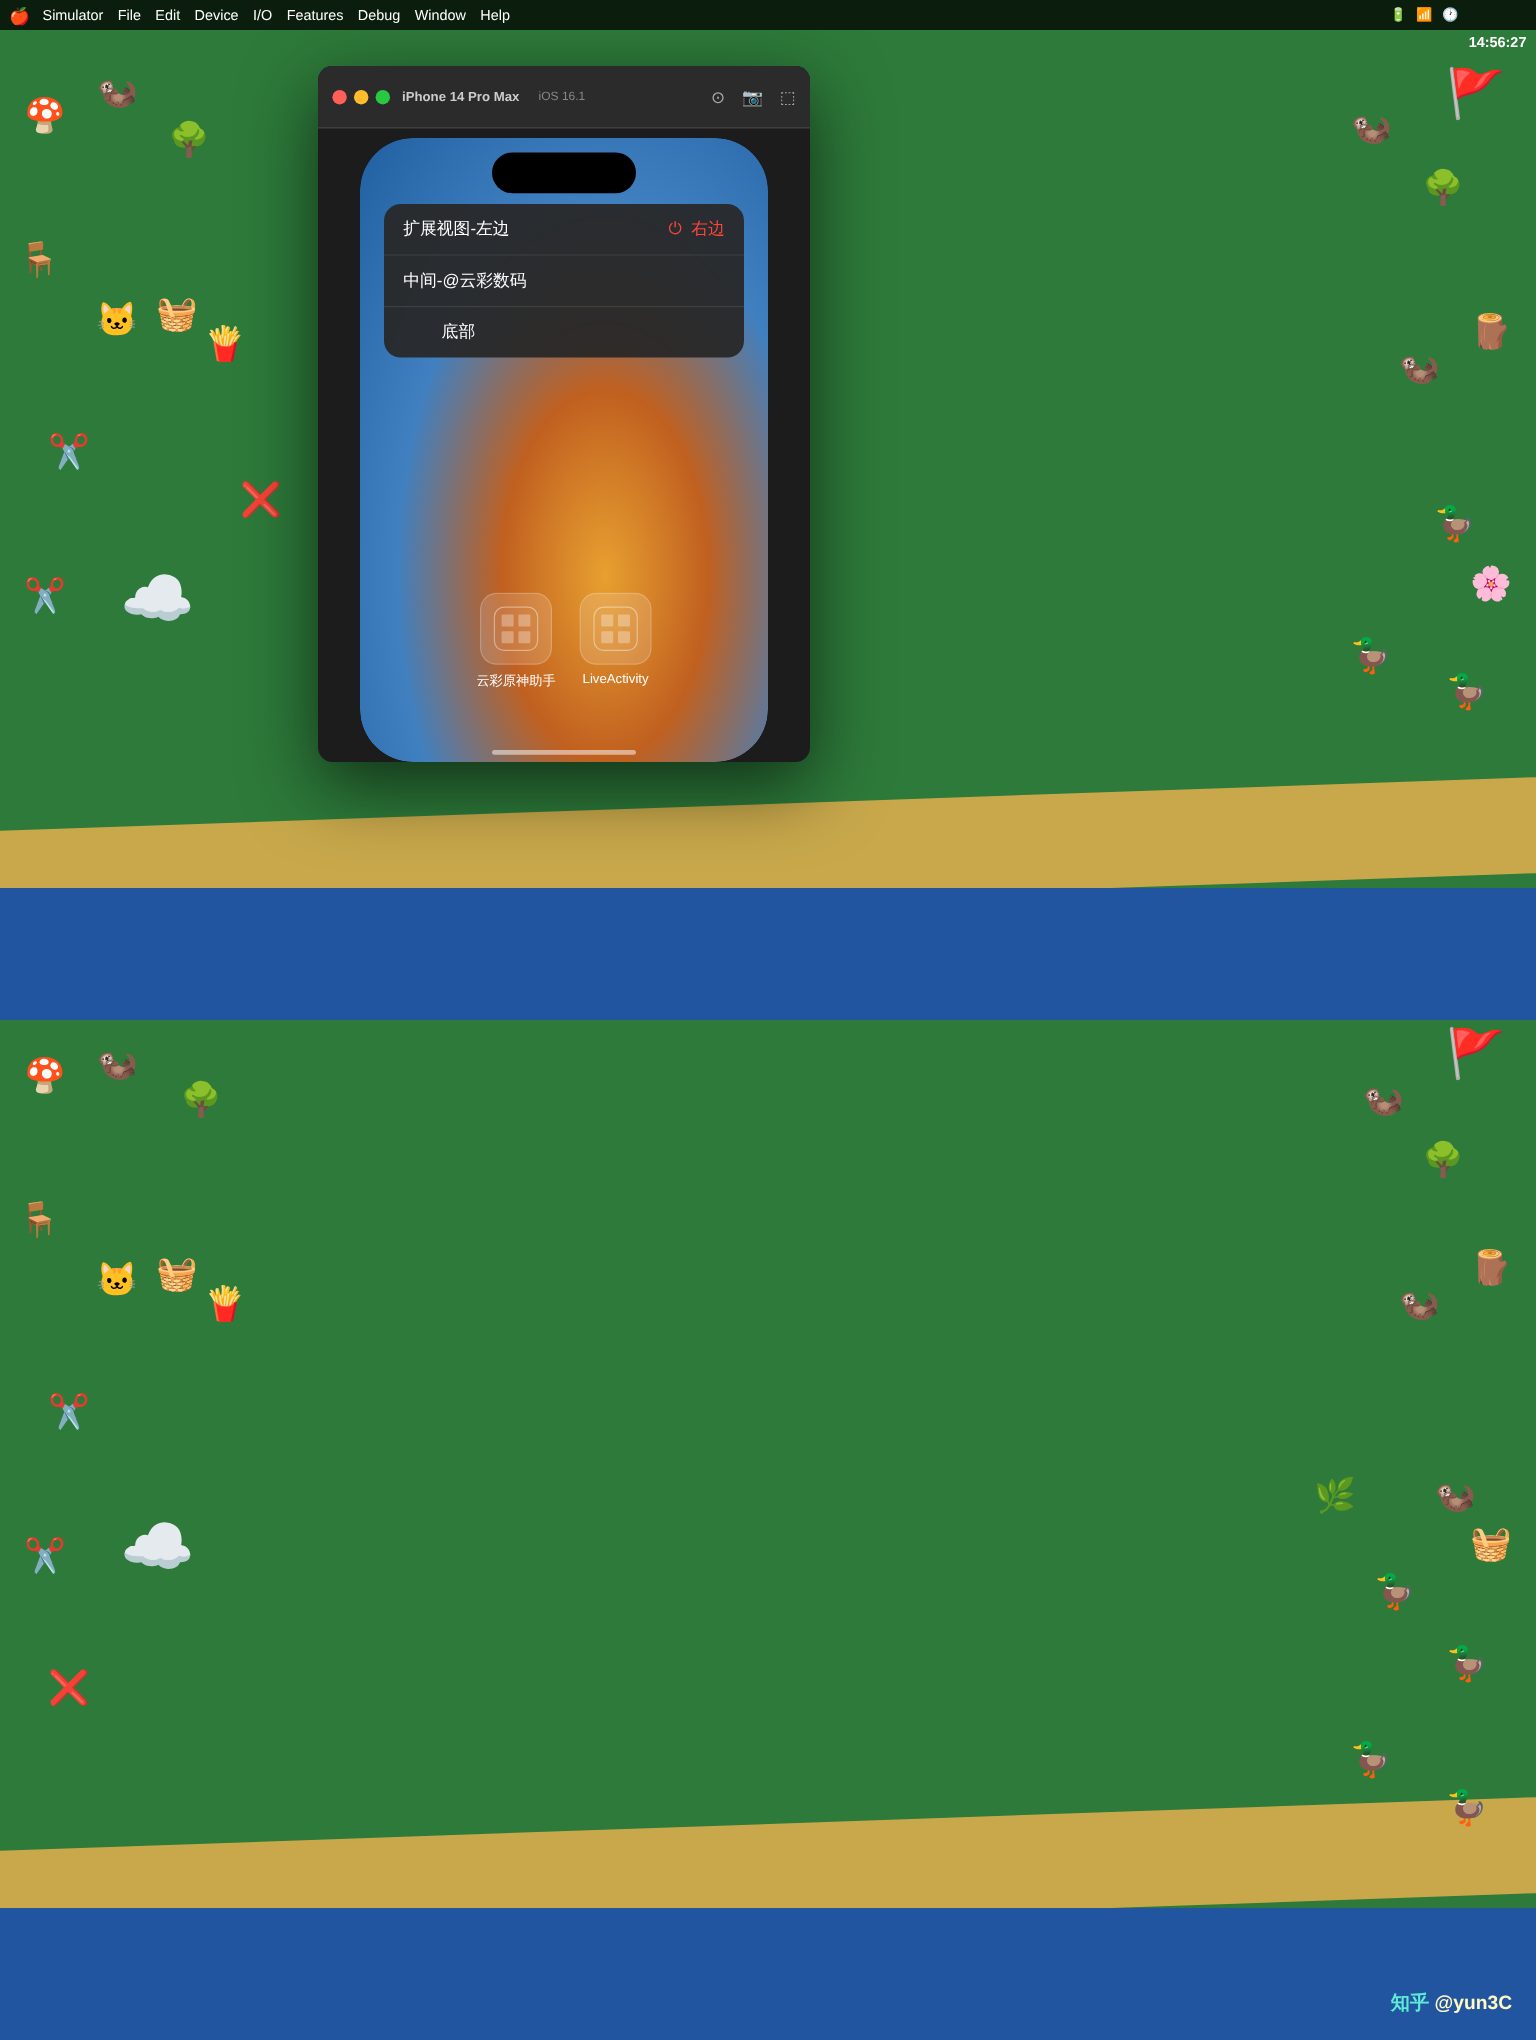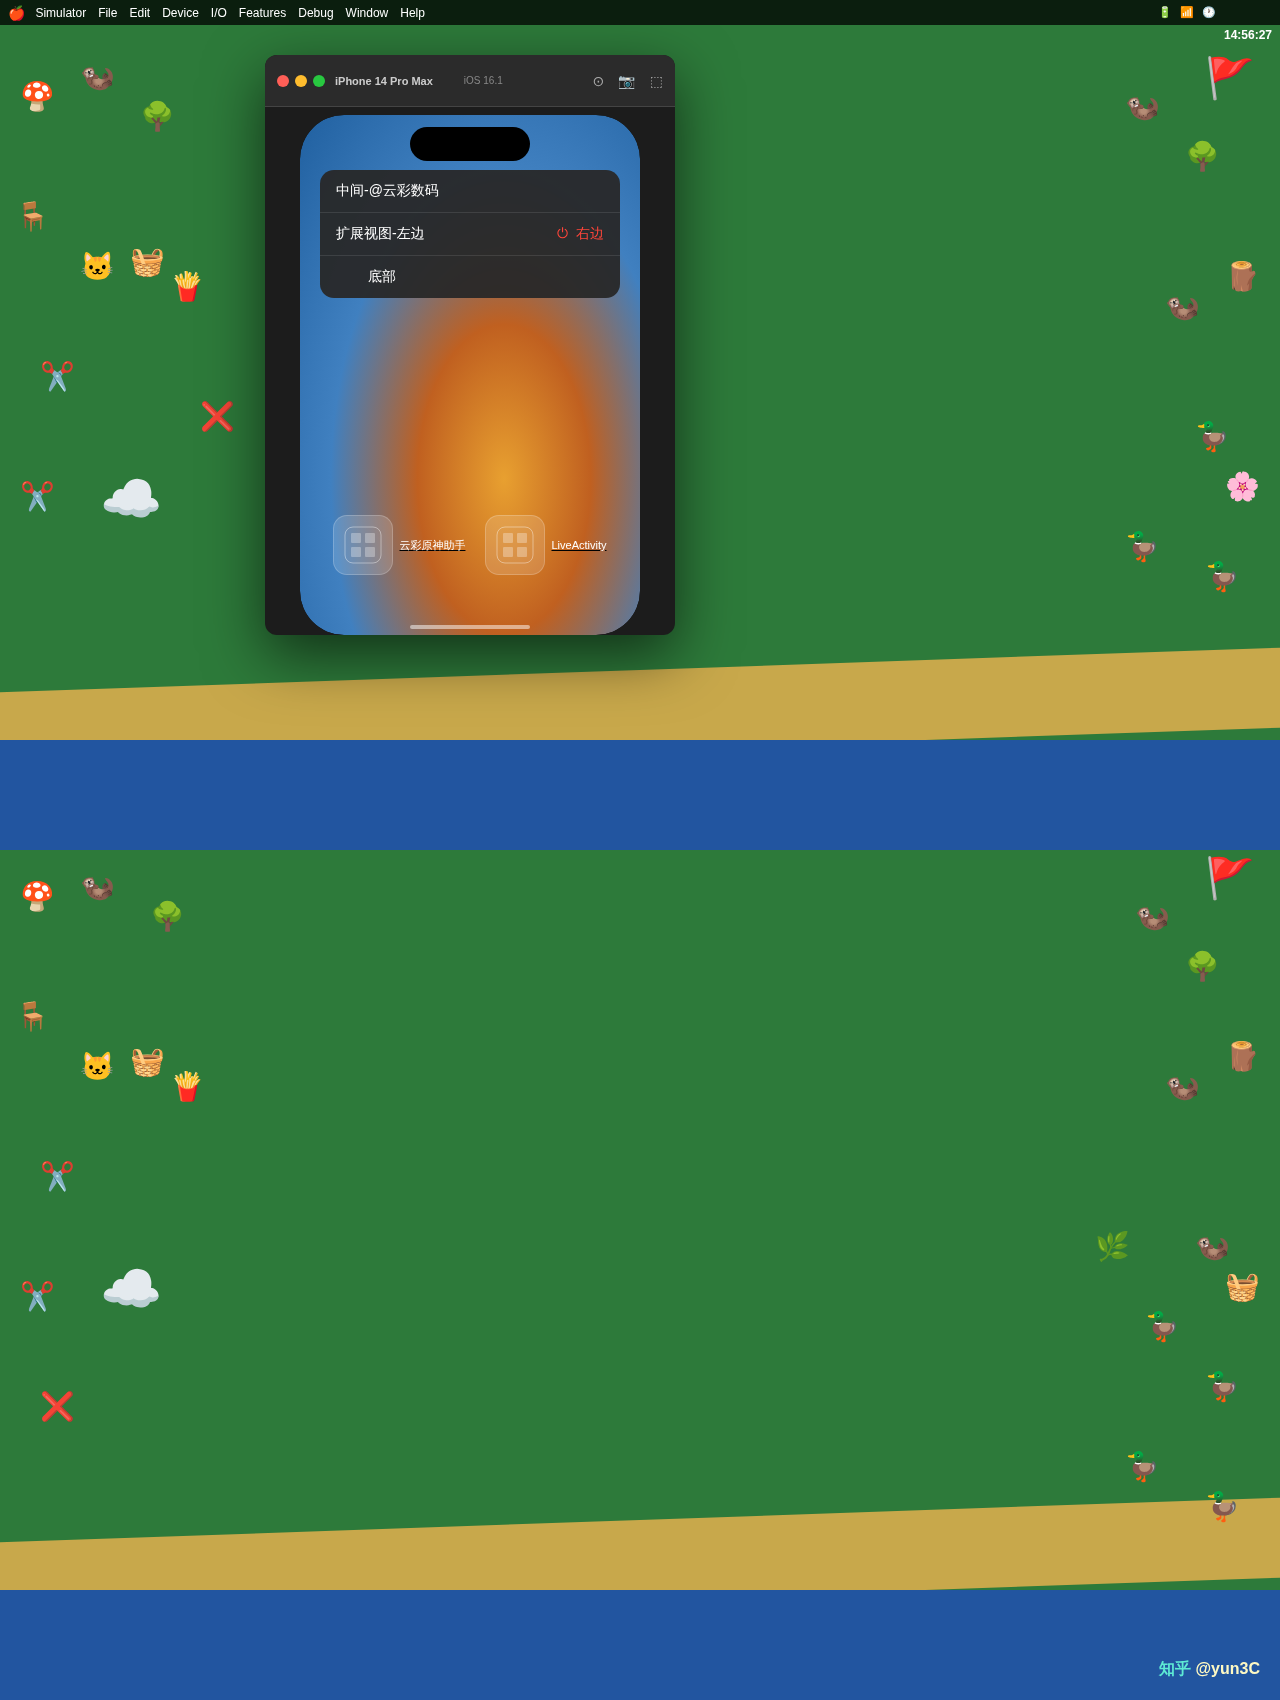--- a/index.html
+++ b/index.html
@@ -87,21 +87,21 @@
     .tl { width: 12px; height: 12px; border-radius: 50%; }
     .tl-red { background: #ff5f57; }
     .tl-yellow { background: #ffbd2e; }
     .tl-green { background: #28c840; }
     .win-title {
       margin-left: 10px;
       color: #ccc;
       font-size: 11px;
       font-weight: 600;
     }
-    .win-subtitle { color: #888; font-size: 10px; margin-left: 19px; padding-left: 12px; }
+    .win-subtitle { color: #888; font-size: 10px; margin-left: 4px; padding-left: 12px; }
     .win-icons { margin-left: auto; display: flex; gap: 14px; color: #aaa; font-size: 14px; }
 
     
     .phone-bezel {
       margin: 0 auto;
       width: 340px;
       background: #111;
       border-radius: 44px;
       position: relative;
       overflow: hidden;
@@ -161,21 +161,21 @@
     
     .app-row {
       position: absolute;
       bottom: 60px;
       left: 20px;
       right: 20px;
       display: flex;
       gap: 20px;
       justify-content: center;
     }
-    .app-icon-wrap { display: flex; flex-direction: row; align-items: center; gap: 6px; text-decoration: underline; }
+    .app-icon-wrap { display: flex; flex-direction: column; align-items: center; gap: 6px; }
     .app-icon {
       width: 60px; height: 60px;
       border-radius: 14px;
       background: rgba(255,255,255,0.15);
       border: 1px solid rgba(255,255,255,0.2);
       display: flex; align-items: center; justify-content: center;
       font-size: 10px; color: #fff;
     }
     .app-label { color: #fff; font-size: 11px; text-align: center; }
 
@@ -276,28 +276,28 @@
 
     <div class="phone-bezel phone-bezel-top">
       <div class="phone-screen">
 
         <div class="ios-wallpaper-top"></div>
 
         <div class="dynamic-island"></div>
 
         <div class="context-menu">
           <div class="ctx-row">
-            <span>中间-@云彩数码</span>
-          </div>
-          <div class="ctx-row">
             <span>扩展视图-左边</span>
             <span class="ctx-red">
               <span style="color:#ff453a;margin-right:4px">⏻</span>
               <span>右边</span>
             </span>
+          </div>
+          <div class="ctx-row">
+            <span>中间-@云彩数码</span>
           </div>
           <div class="ctx-row">
             <span>底部</span>
           </div>
         </div>
 
         <div class="app-row">
           <div class="app-icon-wrap">
             <div class="app-icon">
               <svg width="40" height="40" viewBox="0 0 40 40">

